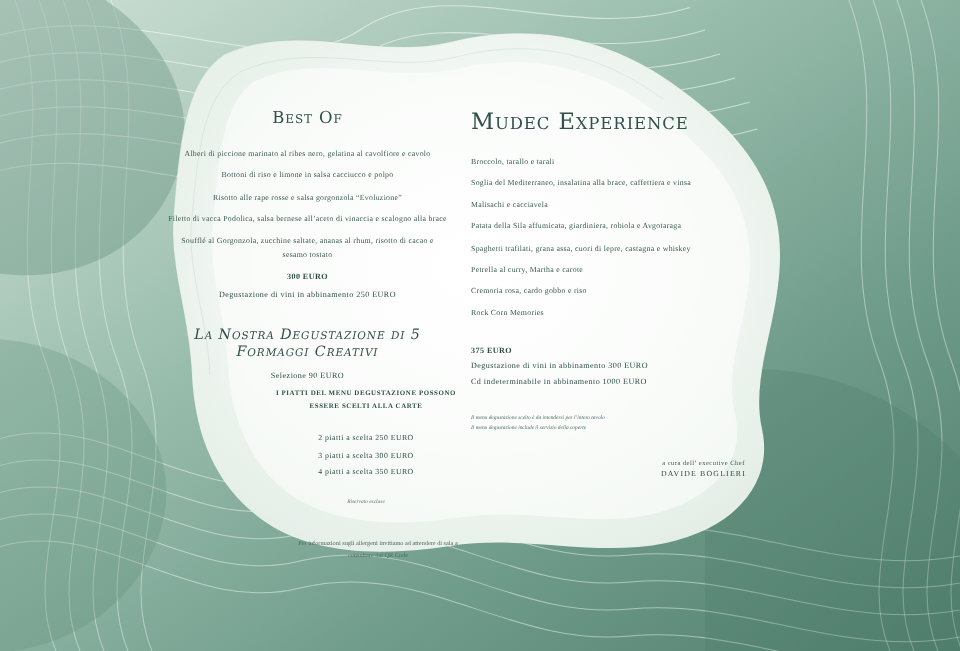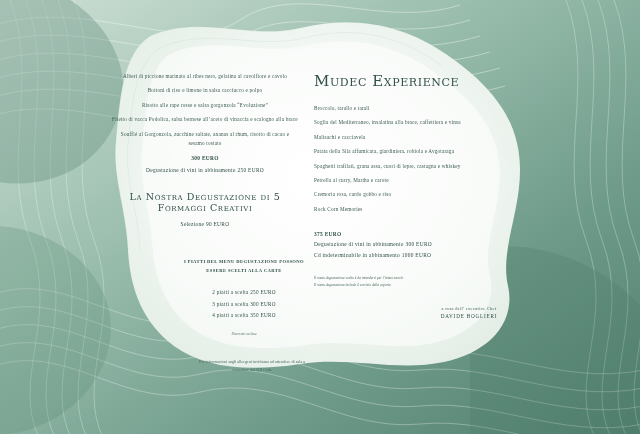--- a/index.html
+++ b/index.html
@@ -59,20 +59,21 @@
   .h-mudec {
     font-size: 15px;
     margin-bottom: 14px;
     text-align: left;
   }
   .h-degust {
     font-size: 9.5px;
     margin-top: 18px;
     margin-bottom: 8px;
     text-align: center;
+    font-style: italic;
   }
 
   .dish {
     font-size: 5.2px;
     line-height: 1.9;
     letter-spacing: 0.2px;
     color: #3a5a52;
     margin: 0 0 4.5px 0;
   }
   .col-left .dish { text-align: center; }
@@ -273,20 +274,21 @@
         <path d="M160,48 C208,26 256,50 304,38 C358,24 404,38 442,66"></path>
         <path d="M128,250 C126,208 112,176 116,140 C120,100 122,54 150,36"></path>
         <path d="M140,250 C138,210 124,178 128,144 C132,106 134,64 160,48"></path>
       </g>
     </g>
   </svg>
 
   <div class="content">
 
     <div class="col-left">
+      <div class="head-script h-bestof">Best Of</div>
 
       <div class="dish">Alberi di piccione marinato al ribes nero, gelatina al cavolfiore e cavolo</div>
       <div class="dish">Bottoni di riso e limone in salsa cacciucco e polpo</div>
       <div class="dish">Risotto alle rape rosse e salsa gorgonzola “Evoluzione”</div>
       <div class="dish">Filetto di vacca Podolica, salsa bernese all’aceto di vinaccia e scalogno alla brace</div>
       <div class="dish">Soufflé al Gorgonzola, zucchine saltate, ananas al rhum, risotto di cacao e sesamo tostato</div>
 
       <div class="price-line price-strong center">300 EURO</div>
       <div class="price-line center">Degustazione di vini in abbinamento 250 EURO</div>
 

